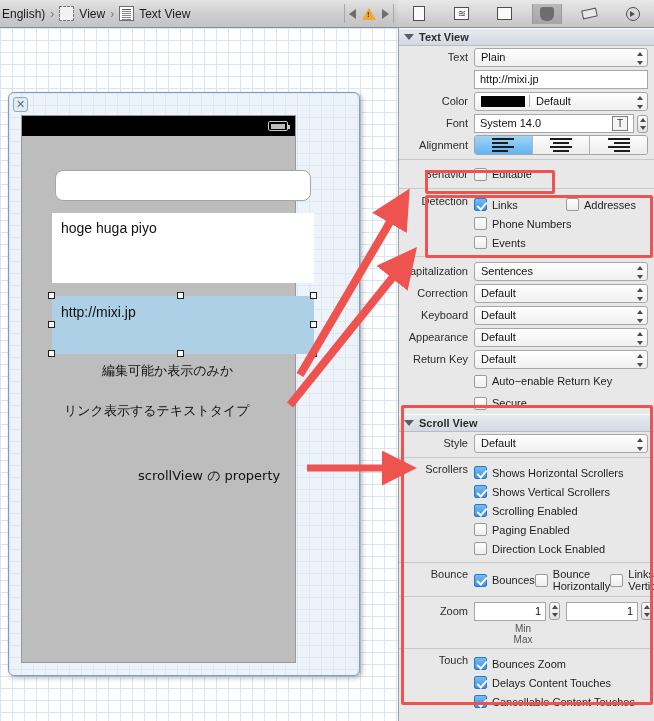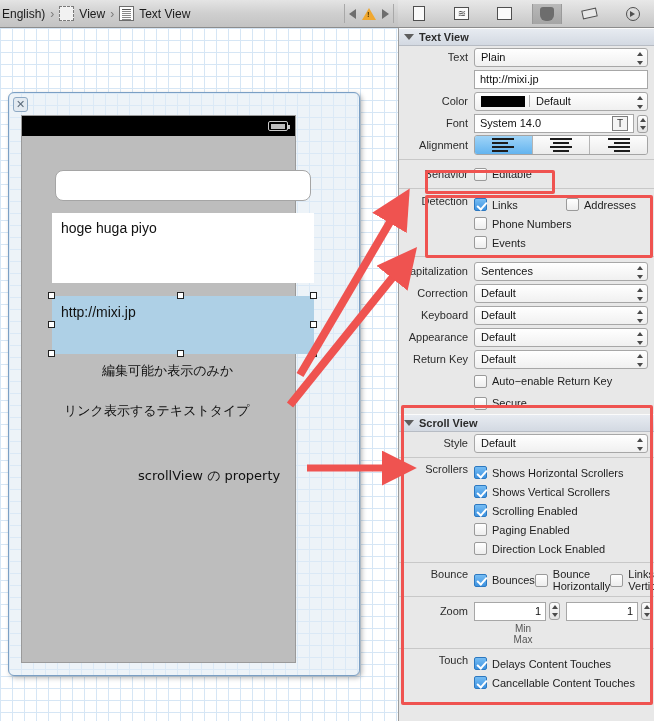--- a/index.html
+++ b/index.html
@@ -592,20 +592,24 @@
     <div class="mmlabels">
       <span>Min</span>
       <span>Max</span>
     </div>
 
     <div class="hr"></div>
 
     <div class="row" style="align-items:flex-start;padding-top:2px;">
       <div class="lbl">Touch</div>
       <div class="ctl" style="flex-direction:column;align-items:stretch;">
+        <div class="chk-row">
+          <span class="chk on"></span>
+          <span class="chk-lbl">Bounces Zoom</span>
+        </div>
         <div class="chk-row">
           <span class="chk on"></span>
           <span class="chk-lbl">Delays Content Touches</span>
         </div>
         <div class="chk-row">
           <span class="chk on"></span>
           <span class="chk-lbl">Cancellable Content Touches</span>
         </div>
       </div>
     </div>

